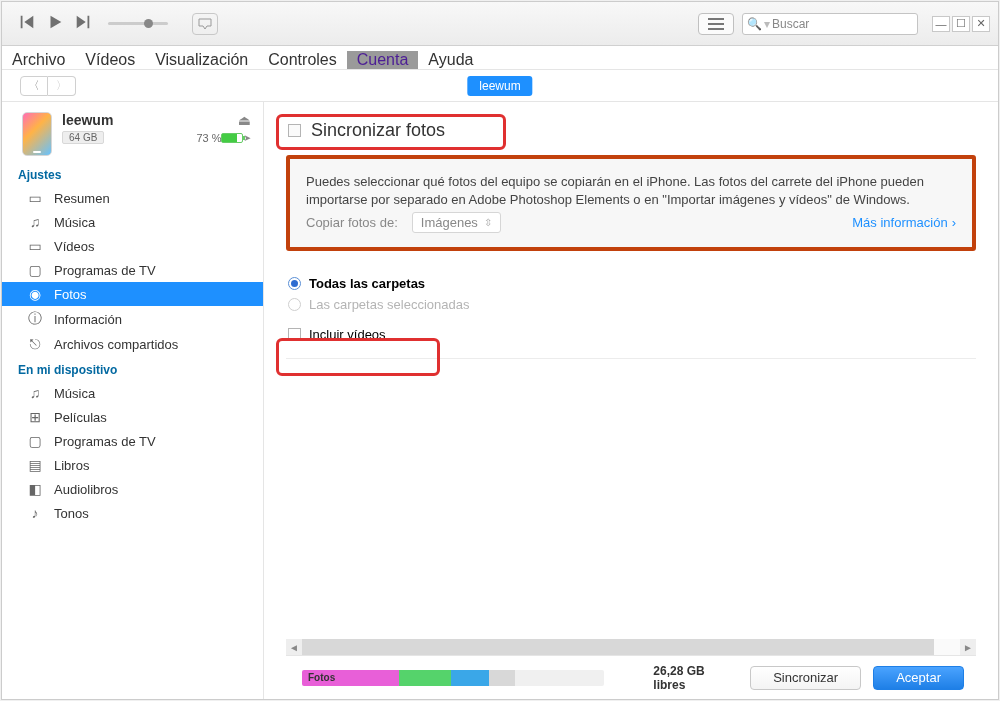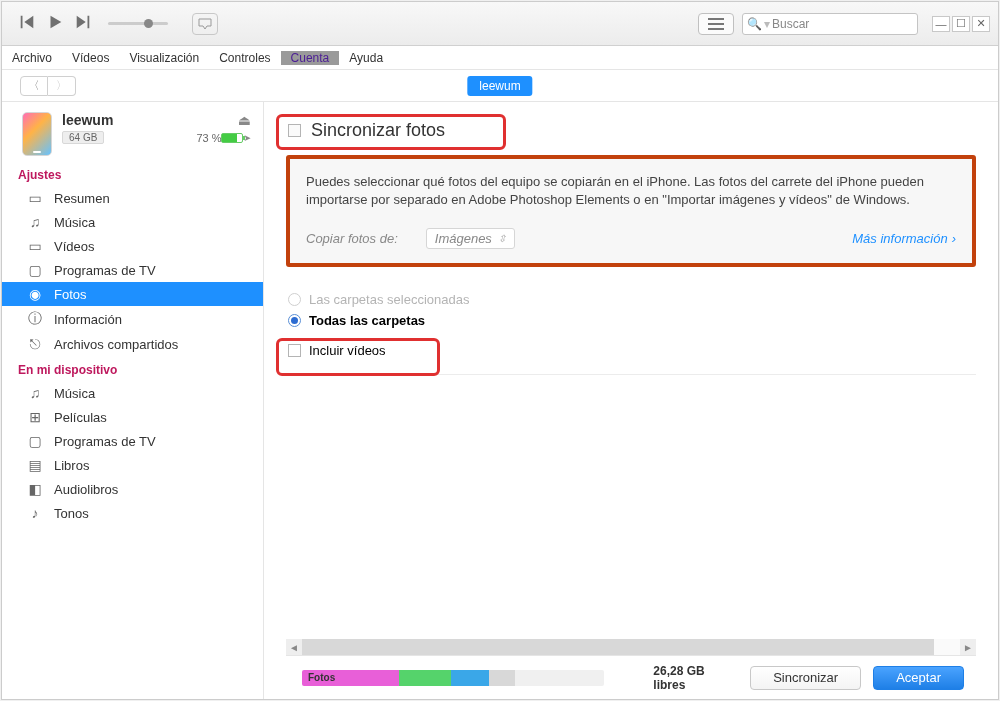--- a/index.html
+++ b/index.html
@@ -14,21 +14,21 @@
     .volume-thumb { width: 9px; height: 9px; background: #888; border-radius: 50%; position: absolute; top: -3px; left: 36px; }
     .airplay { margin-left: 14px; width: 26px; height: 22px; border: 1px solid #c8c8c8; border-radius: 4px; display: flex; align-items: center; justify-content: center; color: #888; }
     .applelogo { position: absolute; left: 50%; transform: translateX(-50%); color: #4a4a4a; font-size: 22px; }
     .tbr { margin-left: auto; display: flex; align-items: center; gap: 8px; padding-right: 8px; }
     .list-btn { width: 36px; height: 22px; border: 1px solid #c0c0c0; border-radius: 4px; display: flex; align-items: center; justify-content: center; color: #666; background: #fbfbfb;}
     .searchbox { width: 176px; height: 22px; border: 1px solid #c4c4c4; border-radius: 3px; display: flex; align-items: center; padding: 0 4px; background: #fff; font-size: 12px; color: #888; gap: 2px;}
     .searchbox .mag { font-size: 12px; color: #666;}
     .wincontrols { display: flex; gap: 2px; margin-left: 6px; }
     .wc { width: 18px; height: 16px; border: 1px solid #c8c8c8; background: #fff; display: flex; align-items: center; justify-content: center; font-size: 11px; color: #666;}
     
-    .menubar { height: 24px; background: #fff; border-bottom: 1px solid #e5e5e5; display: flex; align-items: center; font-size: 12px; }
+    .menubar { height: 24px; background: #fff; border-bottom: 1px solid #e5e5e5; display: flex; align-items: flex-end; font-size: 16px; }
     .menubar .mi { padding: 0 10px; display: flex; align-items: center; color: #333; }
     .menubar .mi.sel { background: #9a9a9a; color: #4c1d95; }
     
     .tabbar { height: 32px; border-bottom: 1px solid #e5e5e5; display: flex; align-items: center; position: relative; }
     .navbtns { display: flex; align-items: center; gap: 0; margin-left: 18px; }
     .navbtn { width: 28px; height: 20px; border: 1px solid #d0d0d0; background: #fff; display: flex; align-items: center; justify-content: center; font-size: 11px; color: #888; }
     .navbtn:first-child { border-radius: 4px 0 0 4px;}
     .navbtn:last-child { border-radius: 0 4px 4px 0; border-left: none; color: #c8c8c8;}
     .tab-pill { position: absolute; left: 50%; transform: translateX(-50%); background: #1e90ff; color: #fff; padding: 3px 12px; font-size: 12px; border-radius: 3px; }
     
@@ -41,32 +41,32 @@
     .devcol { flex: 1; }
     .devname { font-weight: 600; font-size: 14px; color: #333; }
     .cap { display: inline-block; background: #eee; border: 1px solid #d8d8d8; padding: 0 6px; font-size: 10px; color: #666; border-radius: 2px; margin-top: 3px;}
     .rightcol { text-align: right; color: #888; }
     .eject { font-size: 14px; color: #888; }
     .batt { display: flex; align-items: center; font-size: 11px; color: #666; margin-top: 4px;}
     .batt-icon { display:inline-block; width: 22px; height: 10px; border: 1px solid #6c6; border-radius: 2px; position: relative; }
     .batt-icon::before { content:""; position:absolute; left:0; top:0; bottom:0; width:73%; background:#4c4;}
     .batt-icon::after { content:""; position:absolute; right:-3px; top:2px; width:2px; height:4px; background:#6c6;}
     
-    .sechdr { padding: 6px 12px 4px 16px; font-weight: 700; font-size: 12px; color: #be185d; }
+    .sechdr { padding: 6px 12px 4px 16px; font-weight: 700; font-size: 12px; color: #0369a1; }
     .sbi { display: flex; align-items: center; gap: 10px; padding: 4px 10px 4px 24px; color: #333; cursor: pointer; }
     .sbi .ico { width: 18px; text-align: center; color: #666; font-size: 14px; }
     .sbi.selected { background: #1e90ff; color: #fff; }
     .sbi.selected .ico { color: #fff; }
     
     .main { flex: 1; padding: 18px 22px 0 22px; overflow: hidden; position: relative; display: flex; flex-direction: column; }
     .syncrow { display: flex; align-items: center; gap: 10px; font-size: 18px; color: #333; padding-left: 2px; }
     .redbox1 { position: absolute; left: 12px; top: 12px; width: 230px; height: 36px; border: 3px solid #e03030; border-radius: 6px; pointer-events:none;}
     .infobox { margin-top: 14px; background: #f7f7f7; border: 4px solid #c2410c; border-radius: 3px; padding: 14px 16px; font-size: 13px; color: #444; }
     .infobox .desc { line-height: 1.4; }
-    .copyrow { margin-top: 19px; display: flex; align-items: center; gap: 28px; color: #888; font-size: 13px; font-style: italic; }
+    .copyrow { margin-top: 3px; display: flex; align-items: center; gap: 14px; color: #888; font-size: 13px; }
     .select-fake { border: 1px solid #d6d6d6; background: #fff; padding: 2px 8px; border-radius: 3px; display: flex; align-items: center; gap: 6px; color: #888;}
     .moreinfo { margin-left: auto; color: #1e90ff; font-size: 13px; display: flex; align-items: center; gap: 4px; }
     .opts { margin-top: 22px; border-bottom: 1px solid #ececec; padding-bottom: 16px; }
     .radio-row { display: flex; align-items: center; gap: 8px; font-size: 13px; padding: 3px 2px; }
     .radio { width: 13px; height: 13px; border: 1px solid #5a8fd6; border-radius: 50%; display: inline-flex; align-items: center; justify-content: center; }
     .radio.on::after { content:""; width: 7px; height:7px; background:#2d6cd1; border-radius:50%; }
     .radio.off { border-color: #cfcfcf; }
     .disabled { color: #b4b4b4; }
     .check-row { display: flex; align-items: center; gap: 8px; font-size: 13px; padding-top: 12px; padding-left: 2px;}
     .cbox { width: 13px; height: 13px; border: 1px solid #b4b4b4; background: #fff; }
@@ -247,27 +247,27 @@
             <span style="font-size:10px;color:#aaa;">⇳</span>
           </span>
           <a class="moreinfo">
             <span>Más información</span>
             <span>›</span>
           </a>
         </div>
       </div>
 
       <div class="opts">
+        <div class="radio-row">
+          <span class="radio on"></span>
+          <span style="font-weight:600;">Todas las carpetas</span>
+        </div>
         <div class="radio-row disabled">
           <span class="radio off"></span>
           <span>Las carpetas seleccionadas</span>
-        </div>
-        <div class="radio-row">
-          <span class="radio on"></span>
-          <span style="font-weight:600;">Todas las carpetas</span>
         </div>
         <div class="check-row">
           <span class="cbox"></span>
           <span>Incluir vídeos</span>
         </div>
       </div>
       <div class="redbox2"></div>
 
       <div class="hscroll">
         <div class="arrow">◄</div>

